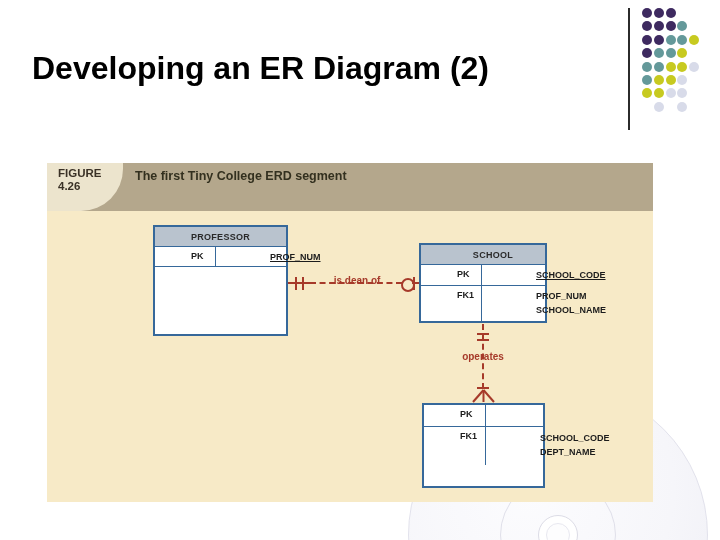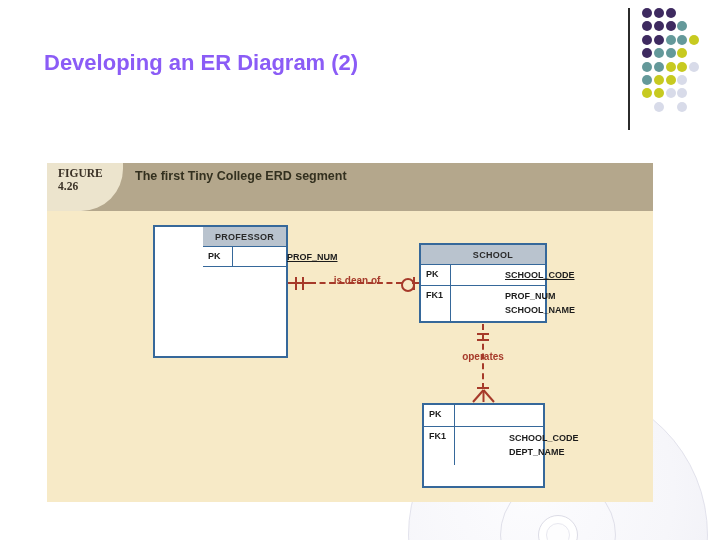--- a/index.html
+++ b/index.html
@@ -4,22 +4,22 @@
 <style>
   html,body { margin:0; padding:0; background:#ffffff; }
   .slide {
     position:relative; width:720px; height:540px; background:#ffffff;
     overflow:hidden; font-family:"Liberation Sans", sans-serif;
   }
   .abs { position:absolute; box-sizing:border-box; }
 
   
   .page-title {
-    left:44px; top:50px; font-size:22px; font-weight:bold;
-    color:#8b5cf6; letter-spacing:0px; white-space:nowrap;
+    left:32px; top:50px; font-size:32px; font-weight:bold;
+    color:#000000; letter-spacing:0px; white-space:nowrap;
   }
 
   
   .vrule { left:628px; top:8px; width:2px; height:122px; background:#2b2b2b; }
   .dot-grid { left:642px; top:8px; width:64px; height:112px; }
   .dot { position:absolute; width:10px; height:10px; border-radius:50%; }
 
   
   .disc-outer {
     left:408px; top:385px; width:300px; height:300px; border-radius:50%;
@@ -34,21 +34,21 @@
     background:#fdfdfe; border:1px solid #e8e8f0; }
 
   
   .fig-panel { left:47px; top:163px; width:606px; height:339px; }
   .fig-header { position:absolute; left:0; top:0; width:606px; height:48px; background:#b4a78c; }
   .fig-label-box {
     position:absolute; left:0; top:0; width:76px; height:48px;
     background:#ece4cd; border-bottom-right-radius:42px;
   }
   .fig-label-text {
-    position:absolute; left:11px; top:4px; font-family:Liberation Serif, serif;
+    position:absolute; left:11px; top:4px; font-family:Liberation Sans, sans-serif;
     font-weight:bold; font-size:11.5px; color:#3a3126; line-height:13px;
   }
   .fig-caption {
     position:absolute; left:88px; top:6px; font-family:Liberation Sans, sans-serif;
     font-weight:bold; font-size:12.5px; color:#33301f; white-space:nowrap;
   }
   .fig-body { position:absolute; left:0; top:48px; width:606px; height:291px; background:#f7eac7; }
 
   
   .ent {
@@ -58,21 +58,21 @@
   .ent, .ent * { box-sizing:border-box; }
   .ent-h {
     background:#b9c3ce; border-bottom:1.5px solid #36689a;
     display:flex; align-items:center; justify-content:center;
     font-size:9px; color:#2a2a2a; letter-spacing:0.3px;
   }
   .ent-row { display:flex; }
   .ent-row.sep { border-bottom:1.5px solid #36689a; }
   .keycol {
     border-right:1.5px solid #36689a; flex:0 0 auto;
-    display:flex; align-items:flex-start; padding:4px 0 0 5px;
+    display:flex; align-items:flex-start; padding:4px 0 0 5px;margin-left:31px;
   }
   .fieldcol { flex:1 1 auto; padding:4px 0 0 7px; line-height:13px;margin-left:47px; }
   .u { text-decoration:underline; text-underline-offset:1px; }
   .dim { color:#8d8d8d; font-weight:400; }
 
   
   .rel-red { background:#a63a2a; }
   .hdash { border-top:2px dashed #a63a2a; }
   .vdash { border-left:2px dashed #a63a2a; }
   .rel-label {
@@ -137,21 +137,21 @@
         <div class="fig-label-text">
           <div>FIGURE</div>
           <div>4.26</div>
         </div>
       </div>
       <div class="fig-caption">The first Tiny College ERD segment</div>
     </div>
     <div class="fig-body"></div>
   </div>
 
-  <div class="ent" style="left:153px; top:225px; width:135px; height:133px;padding-left:48px;">
+  <div class="ent" style="left:153px; top:225px; width:135px; height:111px;">
     <div class="ent-h" style="height:20px;">PROFESSOR</div>
     <div class="ent-row sep" style="height:20px;">
       <div class="keycol" style="width:30px;">PK</div>
       <div class="fieldcol u">PROF_NUM</div>
     </div>
   </div>
 
   <div class="ent" style="left:419px; top:243px; width:128px; height:80px;">
     <div class="ent-h" style="height:20px;padding-left:20px;">SCHOOL</div>
     <div class="ent-row sep" style="height:21px;">

